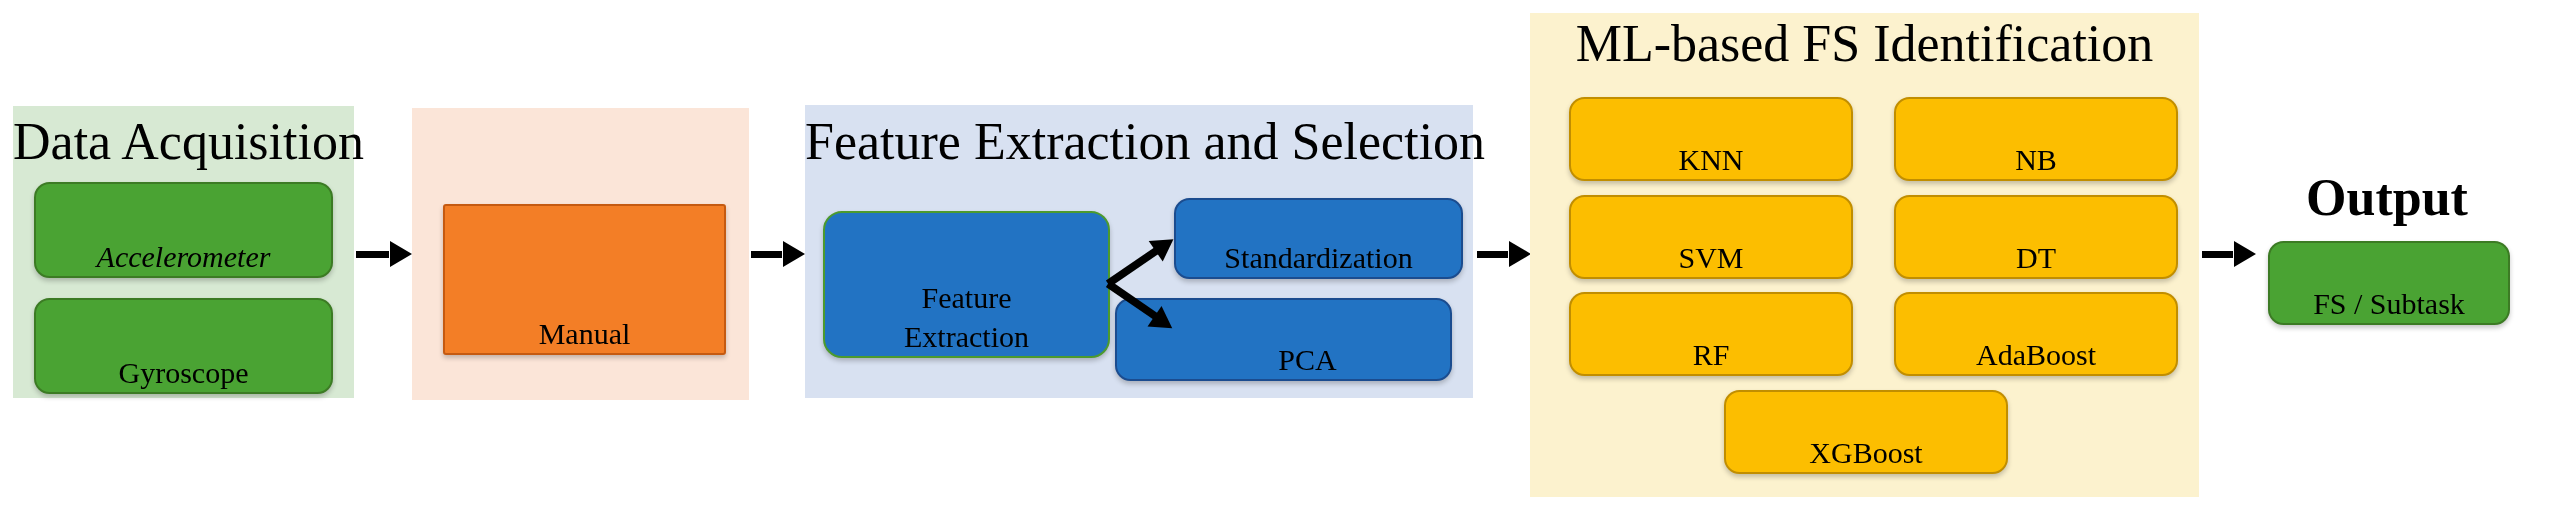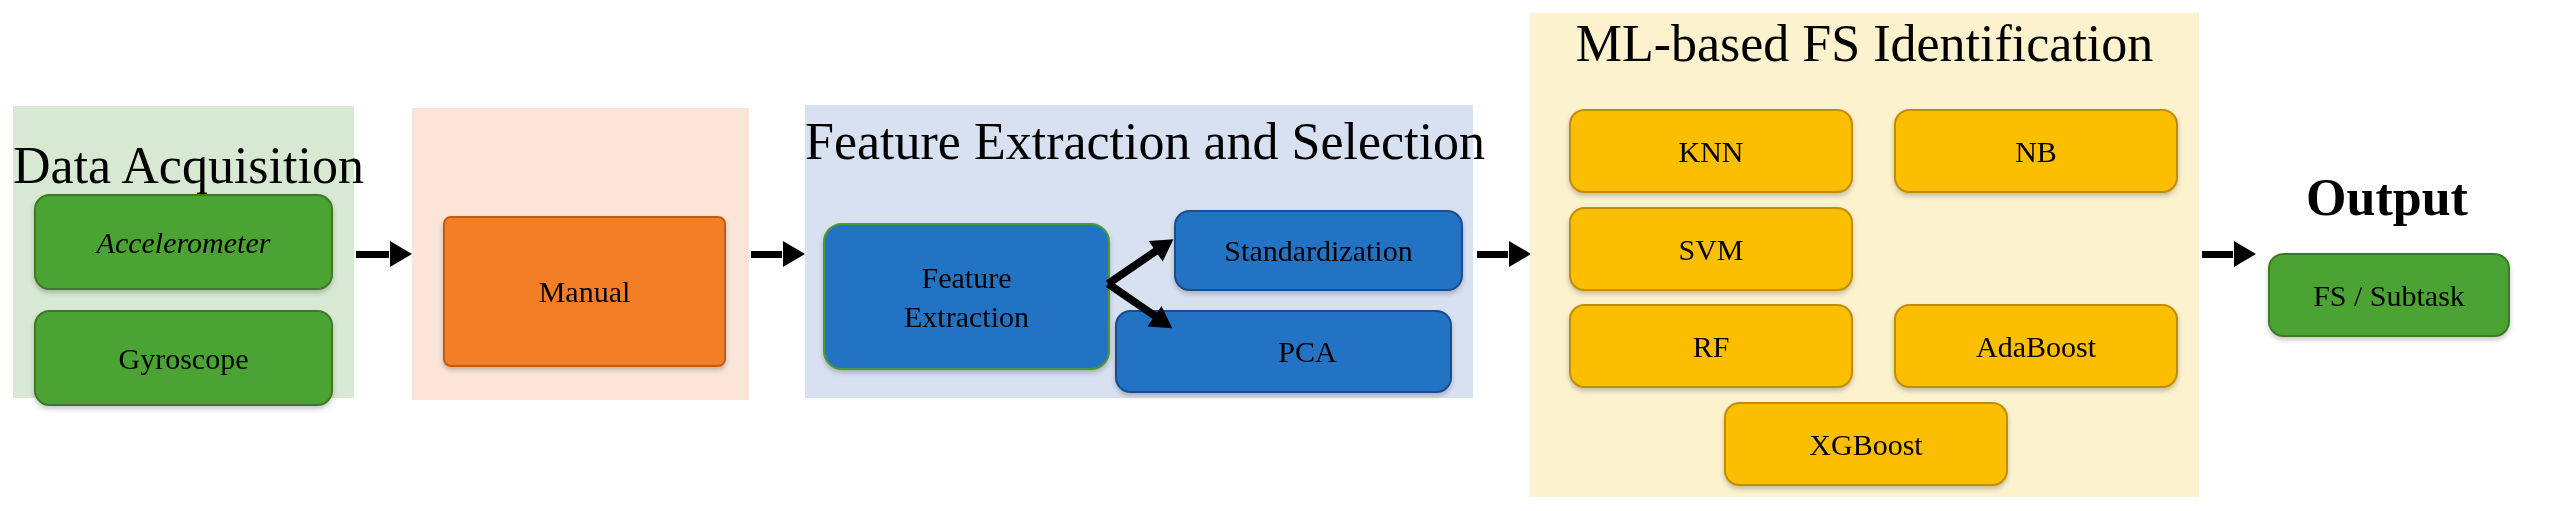--- a/index.html
+++ b/index.html
@@ -6,33 +6,32 @@
   .canvas{
     position:relative;width:2576px;height:511px;background:#ffffff;
     font-family:"Liberation Serif","DejaVu Serif",serif;color:#000;overflow:hidden;
   }
   .panel{position:absolute;}
   .sec-title{
     position:absolute;font-size:52px;line-height:48px;text-align:center;
     white-space:nowrap;color:#000;
   }
   .box{
-    position:absolute;display:flex;flex-direction:column;align-items:center;justify-content:center;
+    position:absolute;display:flex;flex-direction:column;align-items:center;justify-content:flex-end;
     font-size:30px;line-height:39px;text-align:center;border:2.4px solid;border-radius:15.5px;
     box-shadow:0 3px 5.4px rgba(0,0,0,0.22);
-    margin-top:12px;
   }
   .green-box{background:var(--box-green);border-color:var(--box-green-border);}
-  .orange-box{background:var(--box-orange);border-color:var(--box-orange-border);border-radius:8px;gap:42px;}
+  .orange-box{background:var(--box-orange);border-color:var(--box-orange-border);border-radius:3px;gap:42px;}
   .blue-box{background:var(--box-blue);border-color:var(--box-blue-border);}
   .gold-box{background:var(--box-gold);border-color:var(--box-gold-border);}
 
   
   #panel-da{left:13px;top:106px;width:341px;height:292px;background:var(--panel-green);}
-  #title-da{left:13px;top:118px;width:341px;margin-top:24px;}
+  #title-da{left:13px;top:118px;width:341px;}
   #box-accel{left:34px;top:182px;width:295px;height:92px;font-style:italic;}
   #box-gyro{left:34px;top:298px;width:295px;height:92px;}
 
   
   #panel-pp{left:412px;top:108px;width:337px;height:292px;background:var(--panel-peach);}
   #title-pp{left:412px;top:118px;width:337px;}
   #box-manual{left:443px;top:204px;width:279px;height:147px;}
 
   
   #panel-fes{left:805px;top:105px;width:668px;height:293px;background:var(--panel-blue);}
@@ -118,20 +117,23 @@
   <div class="sec-title" id="title-ml">ML-based FS Identification</div>
   <div class="box gold-box" id="box-knn">
     <span>KNN</span>
   </div>
   <div class="box gold-box" id="box-nb">
     <span>NB</span>
   </div>
   <div class="box gold-box" id="box-svm">
     <span>SVM</span>
   </div>
+  <div class="box gold-box" id="box-dt">
+    <span>DT</span>
+  </div>
   <div class="box gold-box" id="box-rf">
     <span>RF</span>
   </div>
   <div class="box gold-box" id="box-ada">
     <span>AdaBoost</span>
   </div>
   <div class="box gold-box" id="box-xgb">
     <span>XGBoost</span>
   </div>
 

